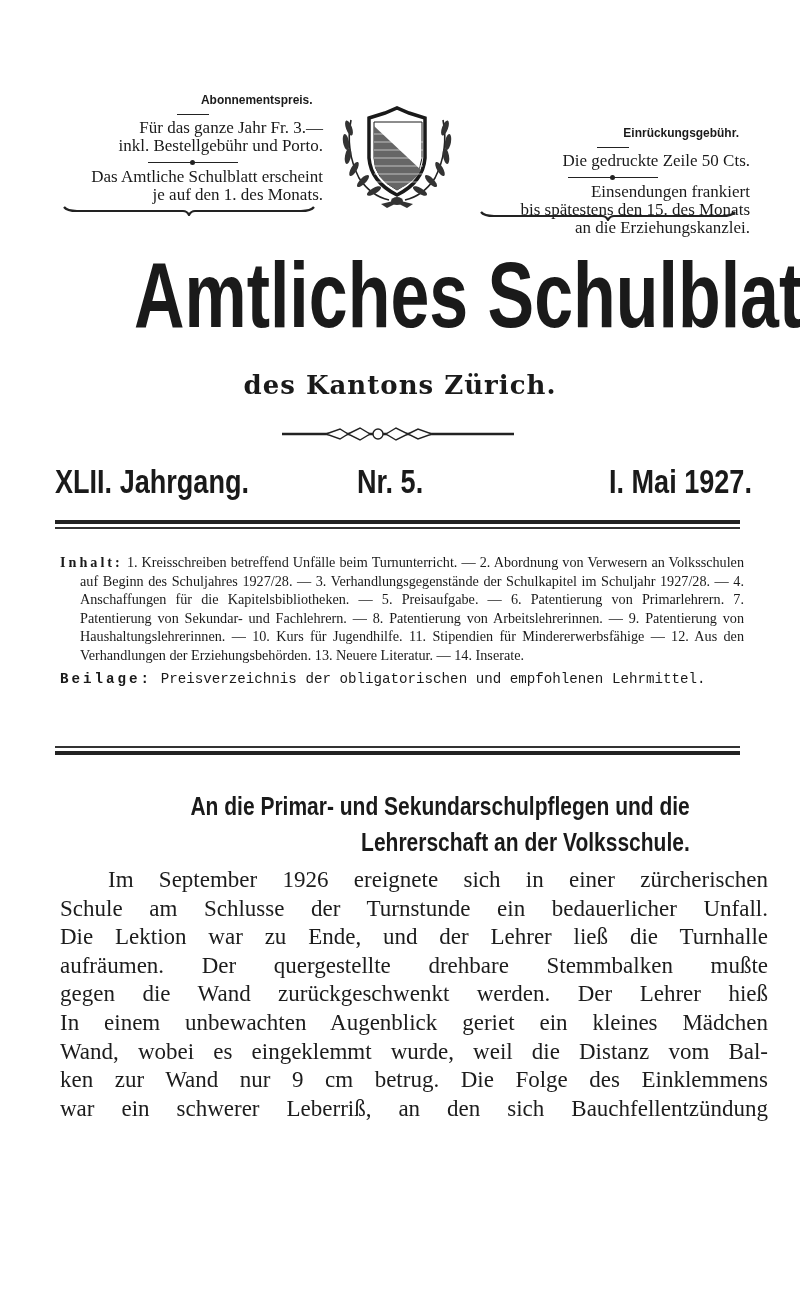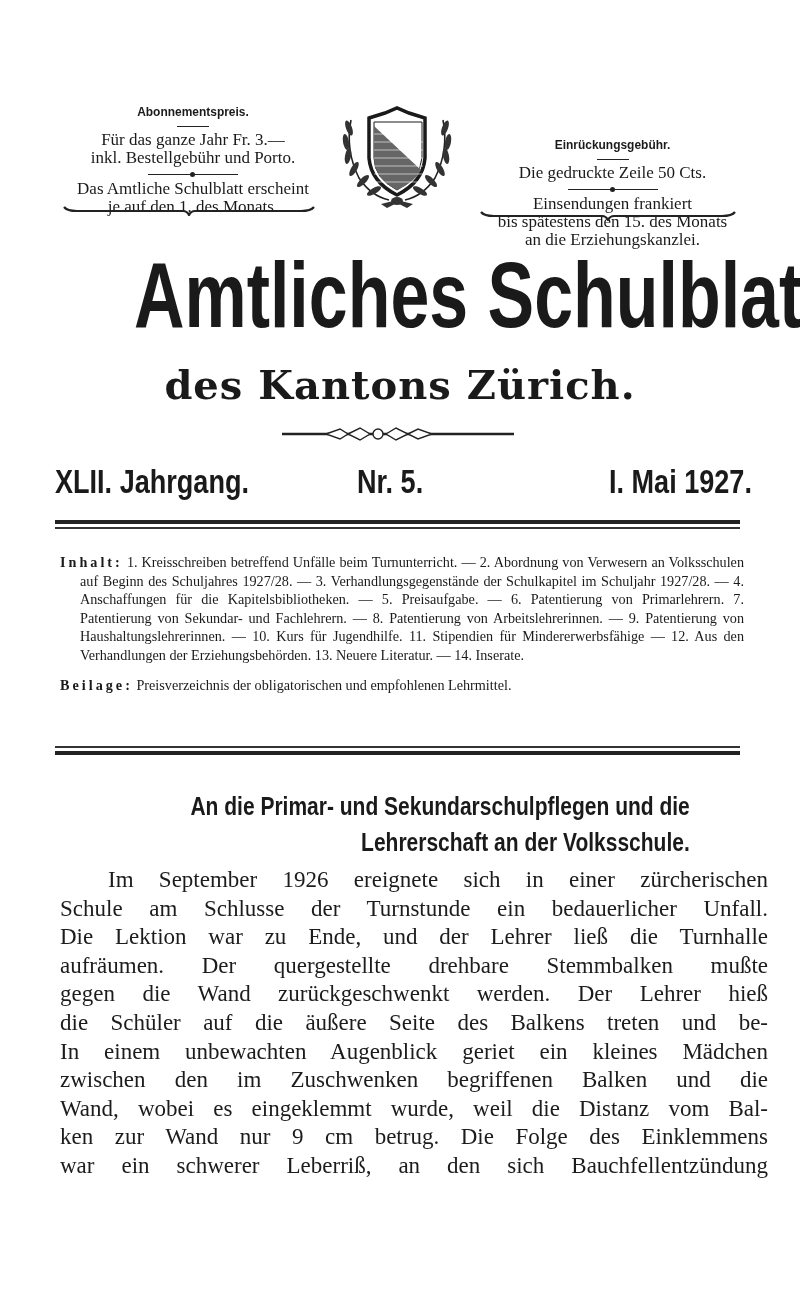--- a/index.html
+++ b/index.html
@@ -1,50 +1,50 @@
 <!DOCTYPE html>
 <html><head>
   <meta charset="utf-8">
   <style>
     html, body { margin: 0; padding: 0; background: #ffffff; }
     body { width: 800px; height: 1302px; position: relative; overflow: hidden; color: #1a1a1a; font-family: "DejaVu Serif", serif; }
 
     
-    .hbox { position: absolute; top: 104px; width: 260px; text-align: center; }
+    .hbox { position: absolute; top: 92px; width: 260px; text-align: right; }
     .hbox.left { left: 63px; }
     .hbox.right { left: 475px; width: 275px; margin-top: 33px; }
     .hbox .h-title { font-family: "Liberation Sans", sans-serif; font-weight: bold; font-size: 13px; letter-spacing: 0px; transform: scaleX(0.92); display: block; line-height: 16px; }
     .hbox .short-rule { width: 32px; height: 1px; background: #222; margin: 6px auto 4px; }
     .hbox .line { font-family: "Liberation Serif", serif; font-size: 17px; line-height: 18px; display: block; }
     .hbox .dot-rule { position: relative; width: 90px; height: 1px; background: #222; margin: 7px auto 5px; }
     .hbox .dot-rule::after { content: ""; position: absolute; left: 42px; top: -2px; width: 5px; height: 5px; border-radius: 50%; background: #222; }
     .brace { position: absolute; height: 8px; }
     .brace svg { display: block; }
 
     
     .crest { position: absolute; left: 337px; top: 100px; width: 120px; height: 110px; }
 
     
     .masthead { position: absolute; left: 50px; top: 245px; width: 700px; text-align: center; font-family: "Liberation Sans", sans-serif; font-weight: bold; font-size: 92px; line-height: 100px; transform: scaleX(0.76); transform-origin: center; letter-spacing: 0px; white-space: nowrap; }
-    .subhead { position: absolute; left: 50px; top: 362px; width: 700px; text-align: center; font-family: "DejaVu Serif", serif; font-weight: bold; font-size: 40px; line-height: 46px; letter-spacing: 1px; }
+    .subhead { position: absolute; left: 50px; top: 362px; width: 700px; text-align: center; font-family: "DejaVu Serif", serif; font-weight: bold; font-size: 26px; line-height: 46px; letter-spacing: 1px; }
     .ornament { position: absolute; left: 282px; top: 426px; width: 232px; height: 16px; }
 
     .issue-row { position: absolute; top: 465px; left: 55px; width: 690px; height: 34px; font-family: "Liberation Sans", sans-serif; font-weight: bold; font-size: 33px; line-height: 34px; }
     .issue-row span { position: absolute; transform: scaleX(0.82); transform-origin: left; white-space: nowrap; }
 
     .double-rule { position: absolute; left: 55px; width: 685px; }
     .double-rule .thick { height: 4px; background: #222; }
     .double-rule .thin { height: 1.5px; background: #333; }
     .double-rule .gap { height: 3px; }
 
     
     .contents { position: absolute; left: 60px; top: 553px; width: 684px; font-family: "Liberation Serif", serif; font-size: 14.2px; line-height: 18.5px; text-align: justify; }
     .contents .para { padding-left: 20px; text-indent: -20px; }
     .spaced { letter-spacing: 3px; font-weight: bold; }
-    .beilage { margin-top: 12px; }
+    .beilage { margin-top: 6px; font-family: Liberation Mono, monospace; }
 
     
     .article-title { position: absolute; left: 55px; top: 788px; width: 690px; text-align: right; font-family: "Liberation Sans", sans-serif; font-weight: bold; font-size: 25px; line-height: 36px; }
     .article-title span { display: block; transform: scaleX(0.84); transform-origin: center; white-space: nowrap; }
     .article-body { position: absolute; left: 60px; top: 866px; width: 708px; font-family: "Liberation Serif", serif; font-size: 23px; line-height: 28.6px; color: #1c1c1c; }
     .article-body .bline { display: block; white-space: nowrap; text-align: justify; text-align-last: justify; width: 708px; }
     .article-body .bline.first { padding-left: 48px; width: 660px; }
   </style>
 </head>
 <body>
@@ -158,19 +158,17 @@
   <span>An die Primar- und Sekundarschulpflegen und die</span>
   <span>Lehrerschaft an der Volksschule.</span>
 </div>
 
 <div class="article-body">
   <span class="bline first">Im September 1926 ereignete sich in einer zürcherischen</span>
   <span class="bline">Schule am Schlusse der Turnstunde ein bedauerlicher Unfall.</span>
   <span class="bline">Die Lektion war zu Ende, und der Lehrer ließ die Turnhalle</span>
   <span class="bline">aufräumen.  Der quergestellte drehbare Stemmbalken mußte</span>
   <span class="bline">gegen die Wand zurückgeschwenkt werden.  Der Lehrer hieß</span>
-  <span class="bline">die Schüler auf die äußere Seite des Balkens treten und be-</span>
   <span class="bline">In einem unbewachten Augenblick geriet ein kleines Mädchen</span>
-  <span class="bline">zwischen den im Zuschwenken begriffenen Balken und die</span>
   <span class="bline">Wand, wobei es eingeklemmt wurde, weil die Distanz vom Bal-</span>
   <span class="bline">ken zur Wand nur 9 cm betrug.  Die Folge des Einklemmens</span>
   <span class="bline">war ein schwerer Leberriß, an den sich Bauchfellentzündung</span>
 </div>
 
 </body></html>

